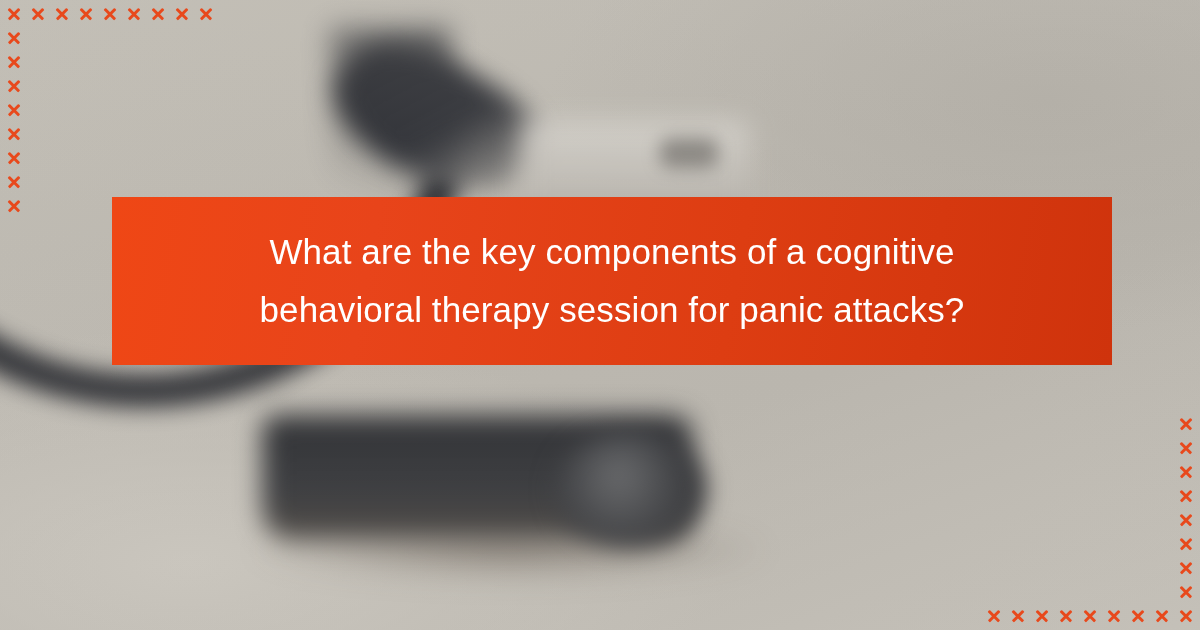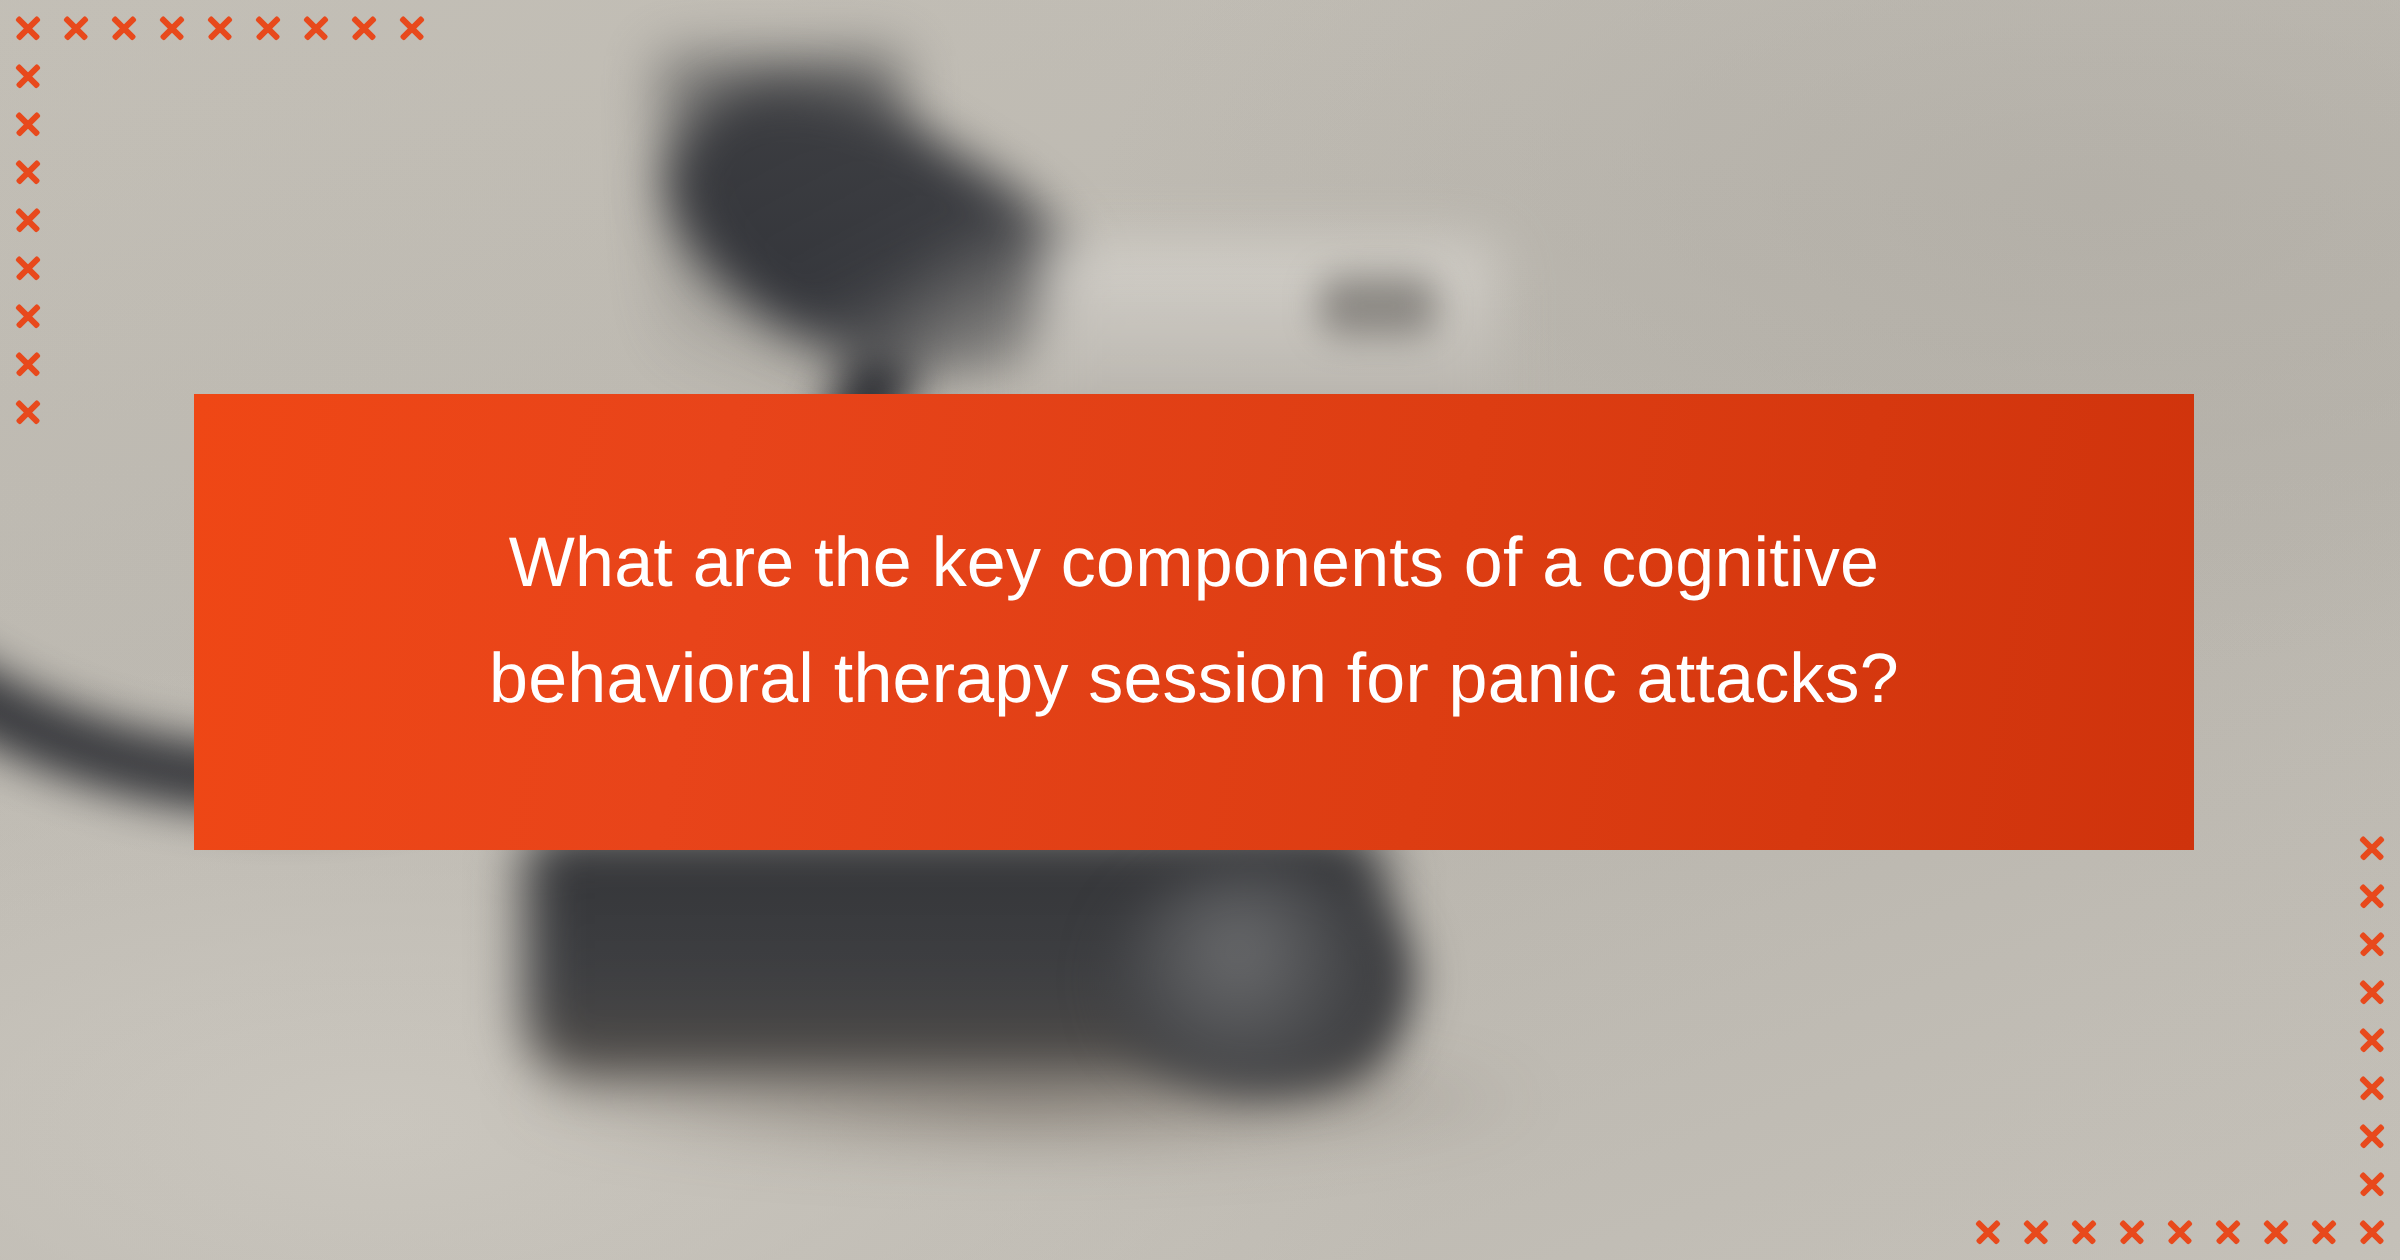--- a/index.html
+++ b/index.html
@@ -163,24 +163,24 @@
 
   .x-cell.on::before { transform: translate(-50%, -50%) rotate(45deg); }
   .x-cell.on::after  { transform: translate(-50%, -50%) rotate(-45deg); }
 
   .x-grid-tl { left: 2px;  top: 2px; }
   .x-grid-br { right: 2px; bottom: 2px; }
 
   
   .banner {
     position: absolute;
-    left: 97px;
+    left: 112px;
     top: 197px;
     width: 1000px;
-    height: 228px;
+    height: 168px;
     background: linear-gradient(100deg, #ef4715 0%, #e8441a 26%, #dd3d12 62%, #cf330c 100%);
     display: flex;
     align-items: center;
     justify-content: center;
     box-sizing: border-box;
     padding: 0 46px;
   }
 
   .banner-title {
     margin: 0;

